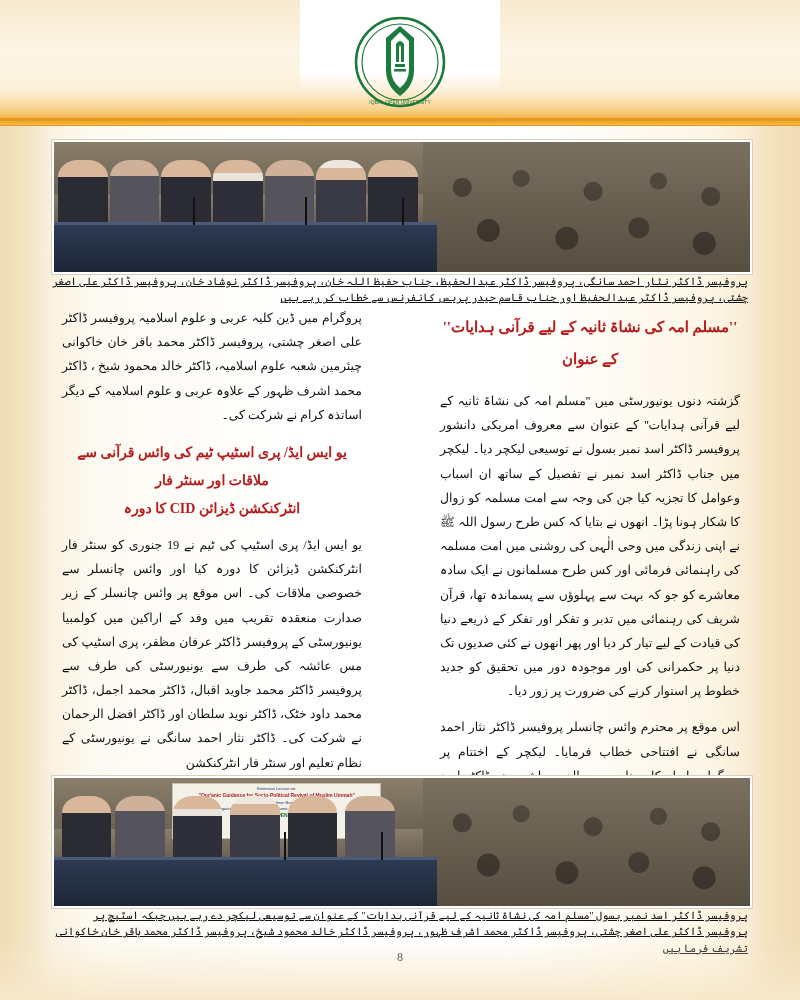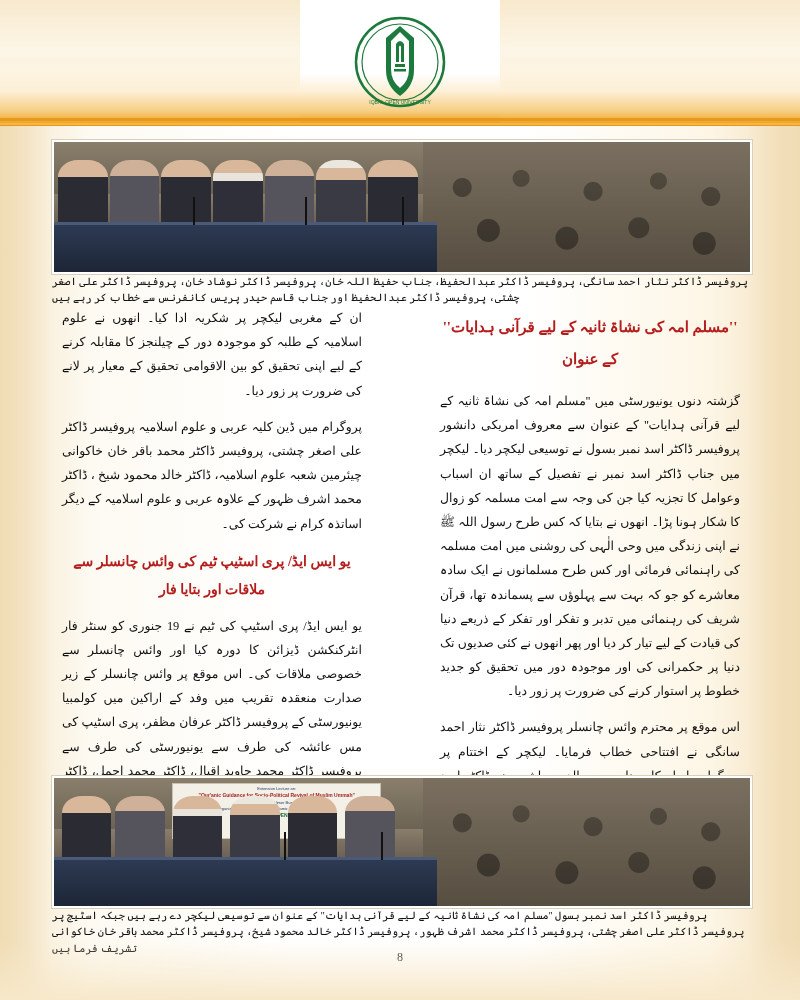--- a/index.html
+++ b/index.html
@@ -160,26 +160,27 @@
   }
   .banner-board .l-red { color: #9d1b1b; font-weight: bold; font-size: 5px; }
   .banner-board .l-dark { color: #1b3b6b; font-size: 4px; }
   .banner-board .l-green { color: #1c6b33; font-size: 5px; font-weight: bold; }
 
   
   .caption {
     position: absolute;
     left: 52px;
     width: 696px;
-    text-align: left;
+    text-align: right;
     direction: rtl;
     color: #111;
     font-size: 10.5px;
     line-height: 1.55;
     font-family: "Liberation Serif", serif;
+    text-decoration: underline;
   }
   .caption.top-cap { top: 274px; }
   .caption.bottom-cap { top: 908px; }
 
   
   .col {
     position: absolute;
     width: 300px;
     direction: rtl;
     text-align: justify;
@@ -299,25 +300,25 @@
 
   <div class="col col-right">
     <div class="heading-red big">
       <div>''مسلم امہ کی نشاۃ ثانیہ کے لیے قرآنی ہدایات'' کے عنوان</div>
     </div>
     <p>گزشتہ دنوں یونیورسٹی میں ''مسلم امہ کی نشاۃ ثانیہ کے لیے قرآنی ہدایات'' کے عنوان سے معروف امریکی دانشور پروفیسر ڈاکٹر اسد نمبر بسول نے توسیعی لیکچر دیا۔ لیکچر میں جناب ڈاکٹر اسد نمبر نے تفصیل کے ساتھ ان اسباب وعوامل کا تجزیہ کیا جن کی وجہ سے امت مسلمہ کو زوال کا شکار ہونا پڑا۔ انھوں نے بتایا کہ کس طرح رسول اللہ ﷺ نے اپنی زندگی میں وحی الٰہی کی روشنی میں امت مسلمہ کی راہنمائی فرمائی اور کس طرح مسلمانوں نے ایک سادہ معاشرے کو جو کہ بہت سے پہلوؤں سے پسماندہ تھا، قرآن شریف کی رہنمائی میں تدبر و تفکر اور تفکر کے ذریعے دنیا کی قیادت کے لیے تیار کر دیا اور پھر انھوں نے کئی صدیوں تک دنیا پر حکمرانی کی اور موجودہ دور میں تحقیق کو جدید خطوط پر استوار کرنے کی ضرورت پر زور دیا۔</p>
     <p>اس موقع پر محترم وائس چانسلر پروفیسر ڈاکٹر نثار احمد سانگی نے افتتاحی خطاب فرمایا۔ لیکچر کے اختتام پر پروگرام رابطہ کار جناب محی الدین ہاشمی نے ڈاکٹر اسد نمبر کا</p>
   </div>
 
   <div class="col col-left">
-    <p>ان کے مغربی لیکچر پر شکریہ ادا کیا۔ انھوں نے علوم اسلامیہ کے طلبہ کو موجودہ دور کے چیلنجز کا مقابلہ کرنے کے لیے اپنی تحقیق کو بین الاقوامی تحقیق کے معیار پر لانے کی ضرورت پر زور دیا۔</p>
     <p>پروگرام میں ڈین کلیہ عربی و علوم اسلامیہ پروفیسر ڈاکٹر علی اصغر چشتی، پروفیسر ڈاکٹر محمد باقر خان خاکوانی چیئرمین شعبہ علوم اسلامیہ، ڈاکٹر خالد محمود شیخ ، ڈاکٹر محمد اشرف ظہور کے علاوہ عربی و علوم اسلامیہ کے دیگر اساتذہ کرام نے شرکت کی۔</p>
 
     <div class="subhead-red">
-      <div>یو ایس ایڈ/ پری اسٹیپ ٹیم کی وائس چانسلر سے ملاقات اور بتایا فار</div>
+      <div>یو ایس ایڈ/ پری اسٹیپ ٹیم کی وائس قرآنی سے ملاقات اور سنٹر فار</div>
+      <div>انٹرکنکشن ڈیزائن CID کا دورہ</div>
     </div>
 
     <p>یو ایس ایڈ/ پری اسٹیپ کی ٹیم نے 19 جنوری کو سنٹر فار انٹرکنکشن ڈیزائن کا دورہ کیا اور وائس چانسلر سے خصوصی ملاقات کی۔ اس موقع پر وائس چانسلر کے زیر صدارت منعقدہ تقریب میں وفد کے اراکین میں کولمبیا یونیورسٹی کے پروفیسر ڈاکٹر عرفان مظفر، پری اسٹیپ کی مس عائشہ کی طرف سے یونیورسٹی کی طرف سے پروفیسر ڈاکٹر محمد جاوید اقبال، ڈاکٹر محمد اجمل، ڈاکٹر محمد داود خٹک، ڈاکٹر نوید سلطان اور ڈاکٹر افضل الرحمان نے شرکت کی۔ ڈاکٹر نثار احمد سانگی نے یونیورسٹی کے نظام تعلیم اور سنٹر فار انٹرکنکشن</p>
   </div>
 
   <div class="photo-bottom">
     <div class="photo-inner">
       <div class="hall-bg"></div>
       <div class="hall-wall"></div>
       <div class="crowd"></div>

